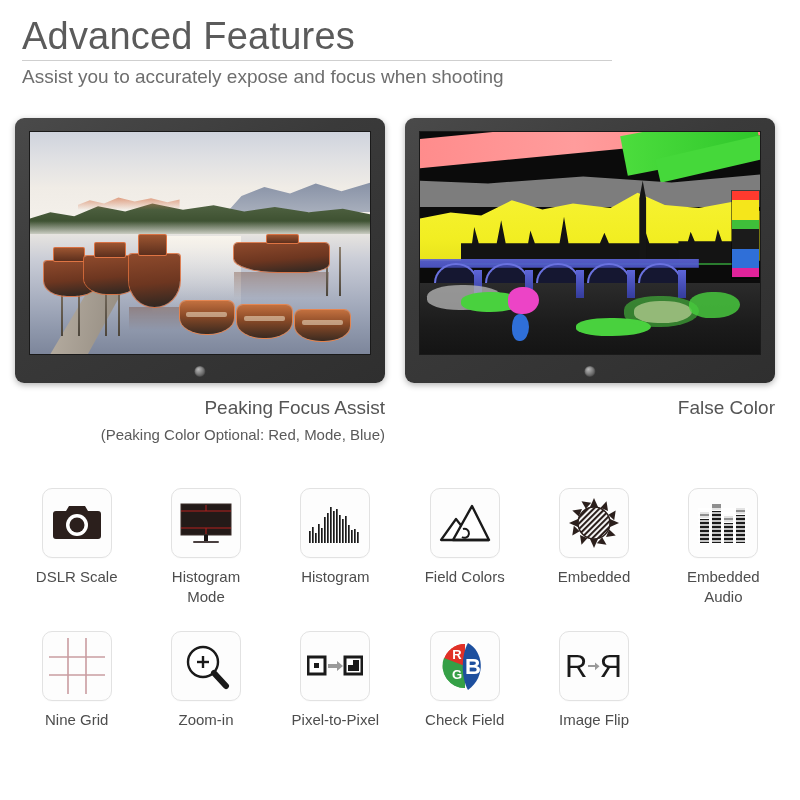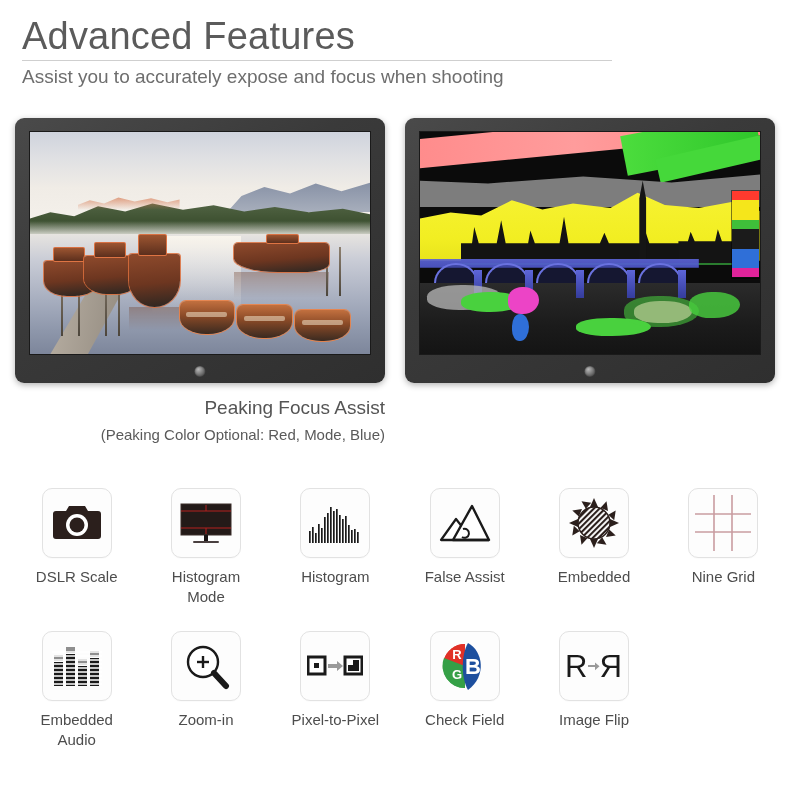--- a/index.html
+++ b/index.html
@@ -382,20 +382,23 @@
           <span style="background:#e0239a"></span>
         </div>
       </div>
     </div>
     <div class="power-led"></div>
   </div>
 
   <div class="caption left">
     <div class="main">Peaking Focus Assist</div>
     <div class="sub">(Peaking Color Optional: Red, Mode, Blue)</div>
+  </div>
+  <div class="caption right">
+    <div class="main">False Color</div>
   </div>
 
   <div class="grid">
 
     <div class="cell">
       <div class="tile">
         <svg class="ico" width="50" height="40" viewBox="0 0 50 40">
           <path fill="#2b1f1c" d="M17 3h16l3 5h10a3 3 0 0 1 3 3v22a3 3 0 0 1-3 3H4a3 3 0 0 1-3-3V11a3 3 0 0 1 3-3h10z"></path>
           <circle cx="25" cy="22" r="11" fill="#ffffff"></circle>
           <circle cx="25" cy="22" r="7.5" fill="#2b1f1c"></circle>
@@ -449,21 +452,21 @@
 
     <div class="cell">
       <div class="tile">
         <svg class="ico" width="52" height="42" viewBox="0 0 52 42">
           <path d="M2 38 L17 17 L28 31 L20 38 Z" fill="#ffffff" stroke="#1a1a1a" stroke-width="2.2" stroke-linejoin="round"></path>
           <path d="M14 38 L33 4 L50 38 Z" fill="#ffffff" stroke="#1a1a1a" stroke-width="2.4" stroke-linejoin="round"></path>
           <path d="M24 27 a4.5 4.5 0 1 1 -1 8" fill="none" stroke="#1a1a1a" stroke-width="2"></path>
           <line x1="2" y1="38" x2="50" y2="38" stroke="#1a1a1a" stroke-width="2.4"></line>
         </svg>
       </div>
-      <div class="cell-label">False Assist</div>
+      <div class="cell-label">Field Colors</div>
     </div>
 
     <div class="cell">
       <div class="tile">
         <svg class="ico" width="50" height="50" viewBox="0 0 50 50">
           <defs>
             <pattern id="hatch" width="4" height="4" patternUnits="userSpaceOnUse" patternTransform="rotate(45)">
               <rect width="4" height="4" fill="#ffffff"></rect>
               <rect width="2.1" height="4" fill="#2b1f1c"></rect>
             </pattern>
@@ -483,34 +486,20 @@
               <path d="M12.5 3.3 l9.7 1.5 -5.4 5.9 z"></path>
           </g>
           <circle cx="25" cy="25" r="16" fill="url(#hatch)" stroke="#2b1f1c" stroke-width="1.5"></circle>
         </svg>
       </div>
       <div class="cell-label">Embedded</div>
     </div>
 
     <div class="cell">
       <div class="tile">
-        <svg class="ico" width="56" height="56" viewBox="0 0 56 56">
-          <g stroke="#c99ca0" stroke-width="1.6">
-            <line x1="19" y1="0" x2="19" y2="56"></line>
-            <line x1="37" y1="0" x2="37" y2="56"></line>
-            <line x1="0" y1="19" x2="56" y2="19"></line>
-            <line x1="0" y1="37" x2="56" y2="37"></line>
-          </g>
-        </svg>
-      </div>
-      <div class="cell-label">Nine Grid</div>
-    </div>
-
-    <div class="cell">
-      <div class="tile">
         <svg class="ico" width="50" height="44" viewBox="0 0 50 44">
           <g fill="#1a1a1a">
             <rect x="2" y="18" width="9" height="24"></rect>
             <rect x="14" y="10" width="9" height="32"></rect>
             <rect x="26" y="22" width="9" height="20"></rect>
             <rect x="38" y="14" width="9" height="28"></rect>
           </g>
           <g fill="#8f8f8f">
             <rect x="2" y="11" width="9" height="6"></rect>
             <rect x="14" y="3" width="9" height="6"></rect>
@@ -528,20 +517,34 @@
             <line x1="0" y1="36" x2="50" y2="36"></line>
             <line x1="0" y1="40" x2="50" y2="40"></line>
           </g>
         </svg>
       </div>
       <div class="cell-label">Embedded Audio</div>
     </div>
 
     <div class="cell">
       <div class="tile">
+        <svg class="ico" width="56" height="56" viewBox="0 0 56 56">
+          <g stroke="#c99ca0" stroke-width="1.6">
+            <line x1="19" y1="0" x2="19" y2="56"></line>
+            <line x1="37" y1="0" x2="37" y2="56"></line>
+            <line x1="0" y1="19" x2="56" y2="19"></line>
+            <line x1="0" y1="37" x2="56" y2="37"></line>
+          </g>
+        </svg>
+      </div>
+      <div class="cell-label">Nine Grid</div>
+    </div>
+
+    <div class="cell">
+      <div class="tile">
         <svg class="ico" width="48" height="48" viewBox="0 0 48 48">
           <circle cx="21" cy="20" r="15" fill="#ffffff" stroke="#1a1a1a" stroke-width="2.4"></circle>
           <line x1="21" y1="14" x2="21" y2="26" stroke="#1a1a1a" stroke-width="2.4"></line>
           <line x1="15" y1="20" x2="27" y2="20" stroke="#1a1a1a" stroke-width="2.4"></line>
           <line x1="32" y1="31" x2="44" y2="44" stroke="#1a1a1a" stroke-width="6" stroke-linecap="round"></line>
         </svg>
       </div>
       <div class="cell-label">Zoom-in</div>
     </div>
 

